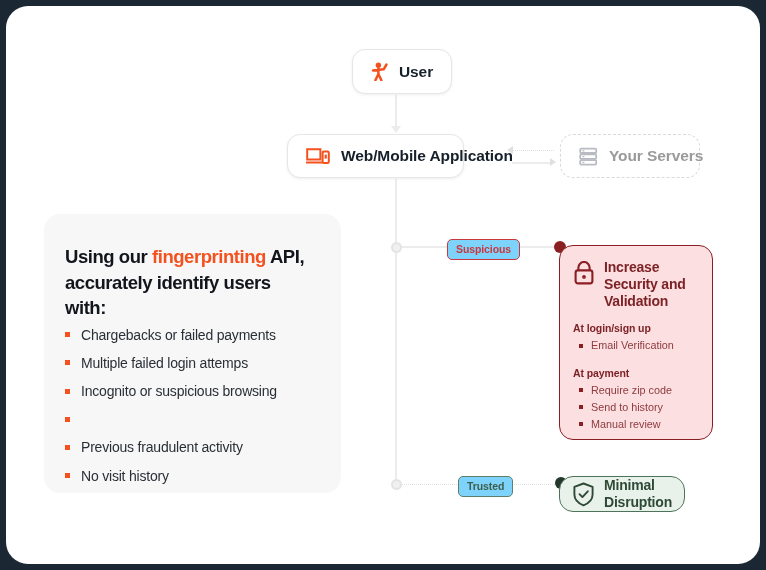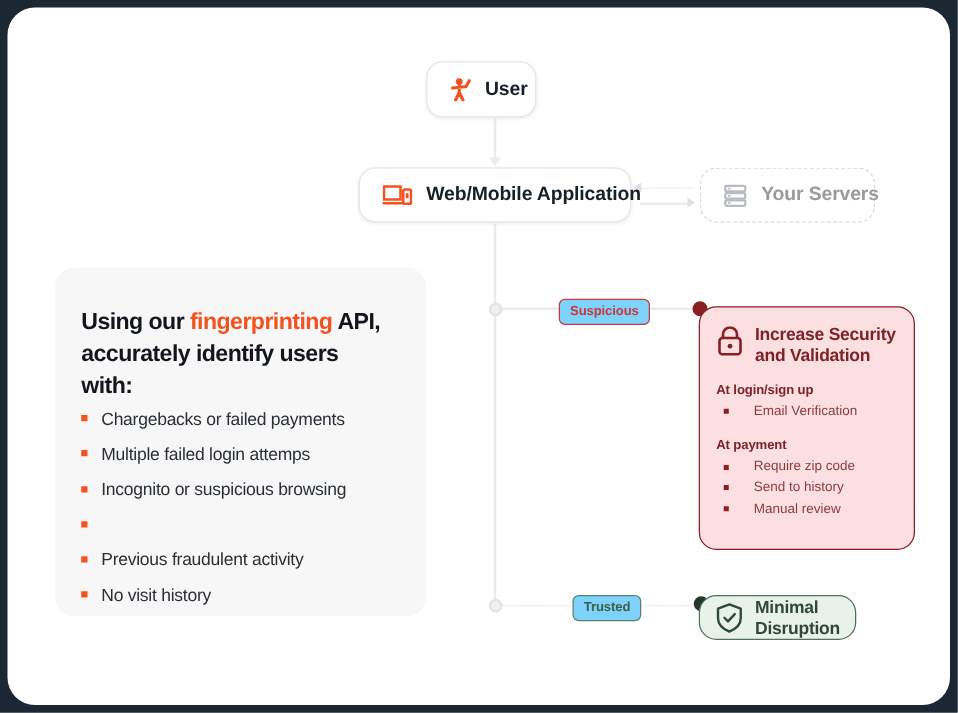--- a/index.html
+++ b/index.html
@@ -31,22 +31,22 @@
     padding: 0 18px;
   }
   .chip-label {
     font-size: 15.5px;
     font-weight: 700;
     color: #16202b;
     white-space: nowrap;
     letter-spacing: -0.1px;
   }
 
-  #node-user { left: 335px; top: 43px; width: 88px; height: 45px; text-align: right; }
-  #node-app  { left: 281px; top: 128px; width: 218px; height: 44px; justify-content: flex-start; }
+  #node-user { left: 346px; top: 43px; width: 100px; height: 45px; text-align: right; }
+  #node-app  { left: 281px; top: 128px; width: 177px; height: 44px; justify-content: flex-start; }
   #node-servers {
     left: 554px; top: 128px; width: 140px; height: 44px;
     border: 1.5px dashed #d9d9d9;
     box-shadow: none;
   }
   #node-servers .chip-label { color: #9a9a9a; font-weight: 700; }
 
   
   .icon { display: flex; align-items: center; justify-content: center; flex: none; }
 
@@ -120,21 +120,21 @@
     width: 12px; height: 12px;
     border-radius: 50%;
   }
   #dot-security { left: 548px; top: 235px; background: #8a1f23; }
   #dot-minimal  { left: 549px; top: 471px; background: #23372a; }
 
   
   #card-security {
     position: absolute;
     left: 553px; top: 239px;
-    width: 173px; height: 195px;
+    width: 154px; height: 195px;
     background: #fbdfe1;
     border: 1.5px solid #8a1f23;
     border-radius: 14px;
     padding: 13px 14px 10px 13px;
   }
   .sec-head { display: flex; align-items: flex-start; gap: 9px; }
   .sec-title {
     font-size: 14px;
     font-weight: 700;
     line-height: 1.2;
@@ -146,21 +146,21 @@
     font-weight: 700;
     color: #7d2226;
     margin-top: 13px;
     margin-bottom: 3px;
     letter-spacing: -0.1px;
   }
   .sec-list { list-style: none; }
   .sec-list li {
     display: flex;
     align-items: center;
-    gap: 20px;
+    gap: 8px;
     font-size: 10.8px;
     color: #8e3b3e;
     line-height: 1.55;
     padding-left: 6px;
   }
   .sq-bullet {
     width: 4px; height: 4px;
     background: #8a1f23;
     flex: none;
   }

